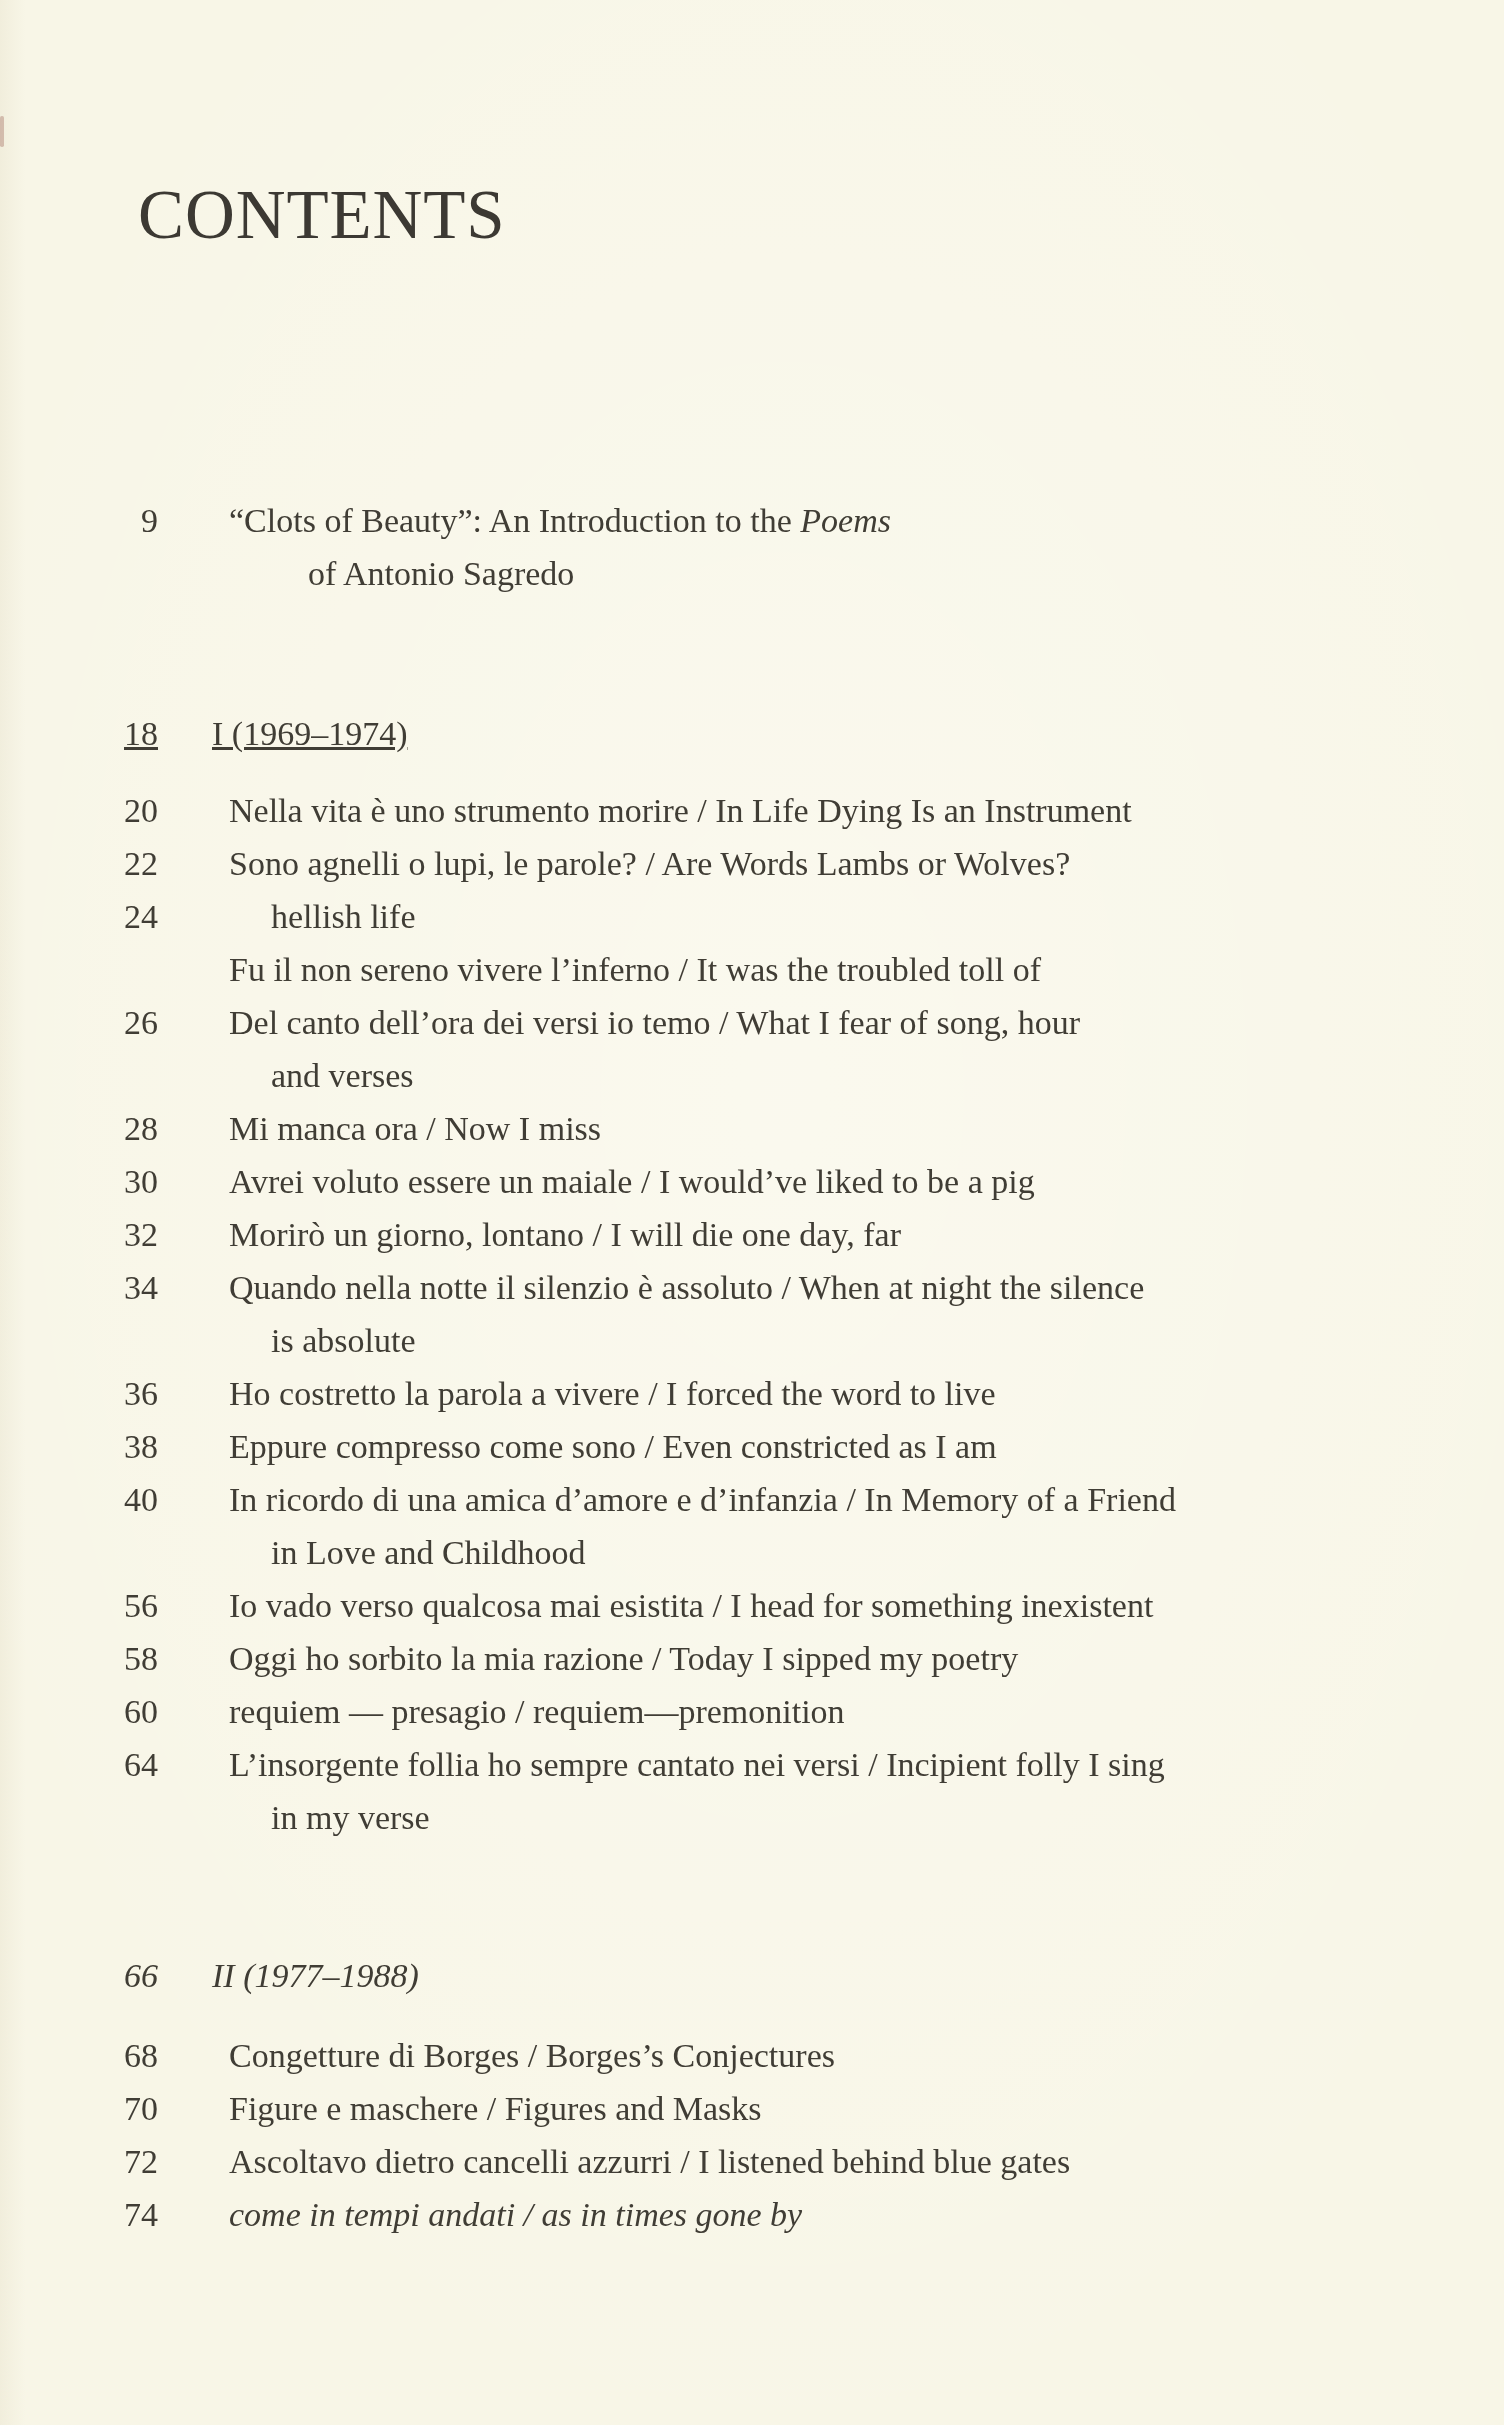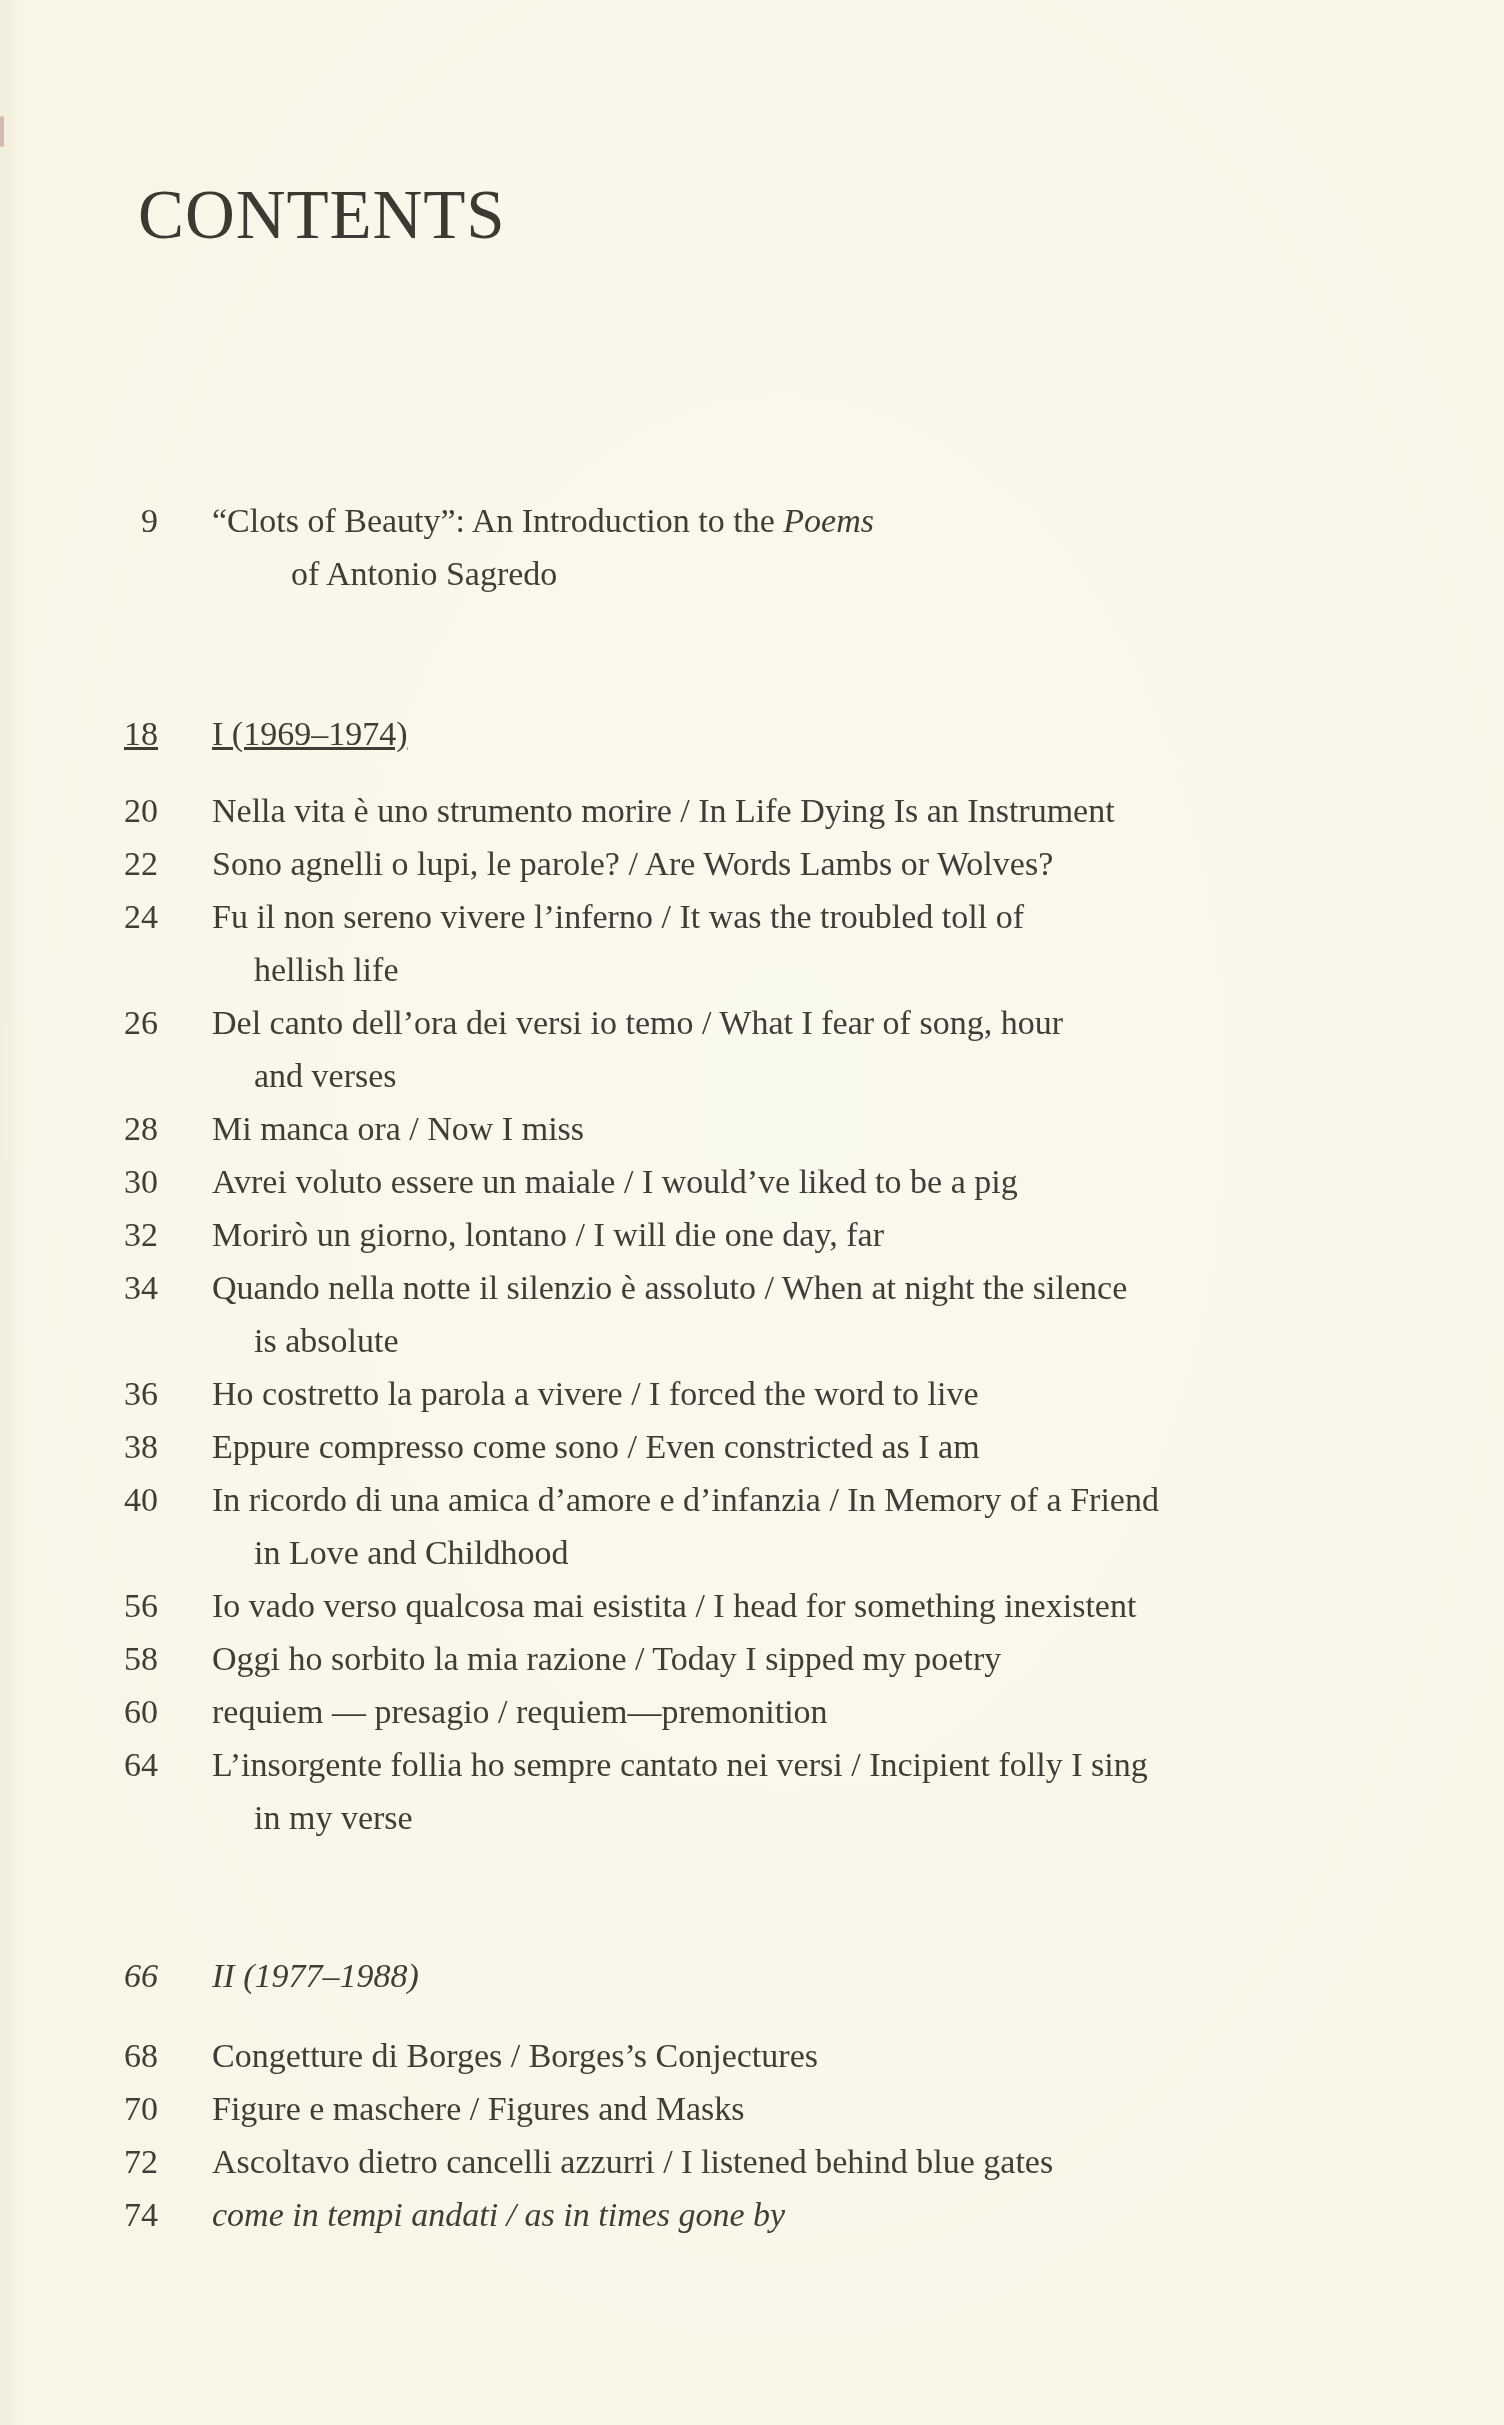--- a/index.html
+++ b/index.html
@@ -44,21 +44,21 @@
     right: 36px;
     font-size: 34px;
     line-height: 53px;
   }
   .row {
     display: grid;
     grid-template-columns: 36px 1fr;
     column-gap: 54px;
   }
   .num  { text-align: right; }
-  .line { white-space: nowrap; }
+  .line { white-space: nowrap; margin-left: 17px; }
   .cont { padding-left: 42px; }
   .cont-deep { padding-left: 79px; }
   .it   { font-style: italic; }
   .pos-intro    { top: 494px; }
   .pos-header-1 { top: 707px; text-decoration: underline; }
   .pos-group-1  { top: 784px; }
   .pos-header-2 { top: 1949px; font-style: italic; }
   .pos-group-2  { top: 2029px; }
 </style>
 </head>
@@ -96,22 +96,22 @@
   </div>
       <div class="row">
     <span class="num">22</span>
     <span class="txt">
           <div class="line">Sono agnelli o lupi, le parole? / Are Words Lambs or Wolves?</div>
         </span>
   </div>
       <div class="row">
     <span class="num">24</span>
     <span class="txt">
+          <div class="line cont">hellish life</div>
           <div class="line">Fu il non sereno vivere l’inferno / It was the troubled toll of</div>
-          <div class="line cont">hellish life</div>
         </span>
   </div>
       <div class="row">
     <span class="num">26</span>
     <span class="txt">
           <div class="line">Del canto dell’ora dei versi io temo / What I fear of song, hour</div>
           <div class="line cont">and verses</div>
         </span>
   </div>
       <div class="row">

